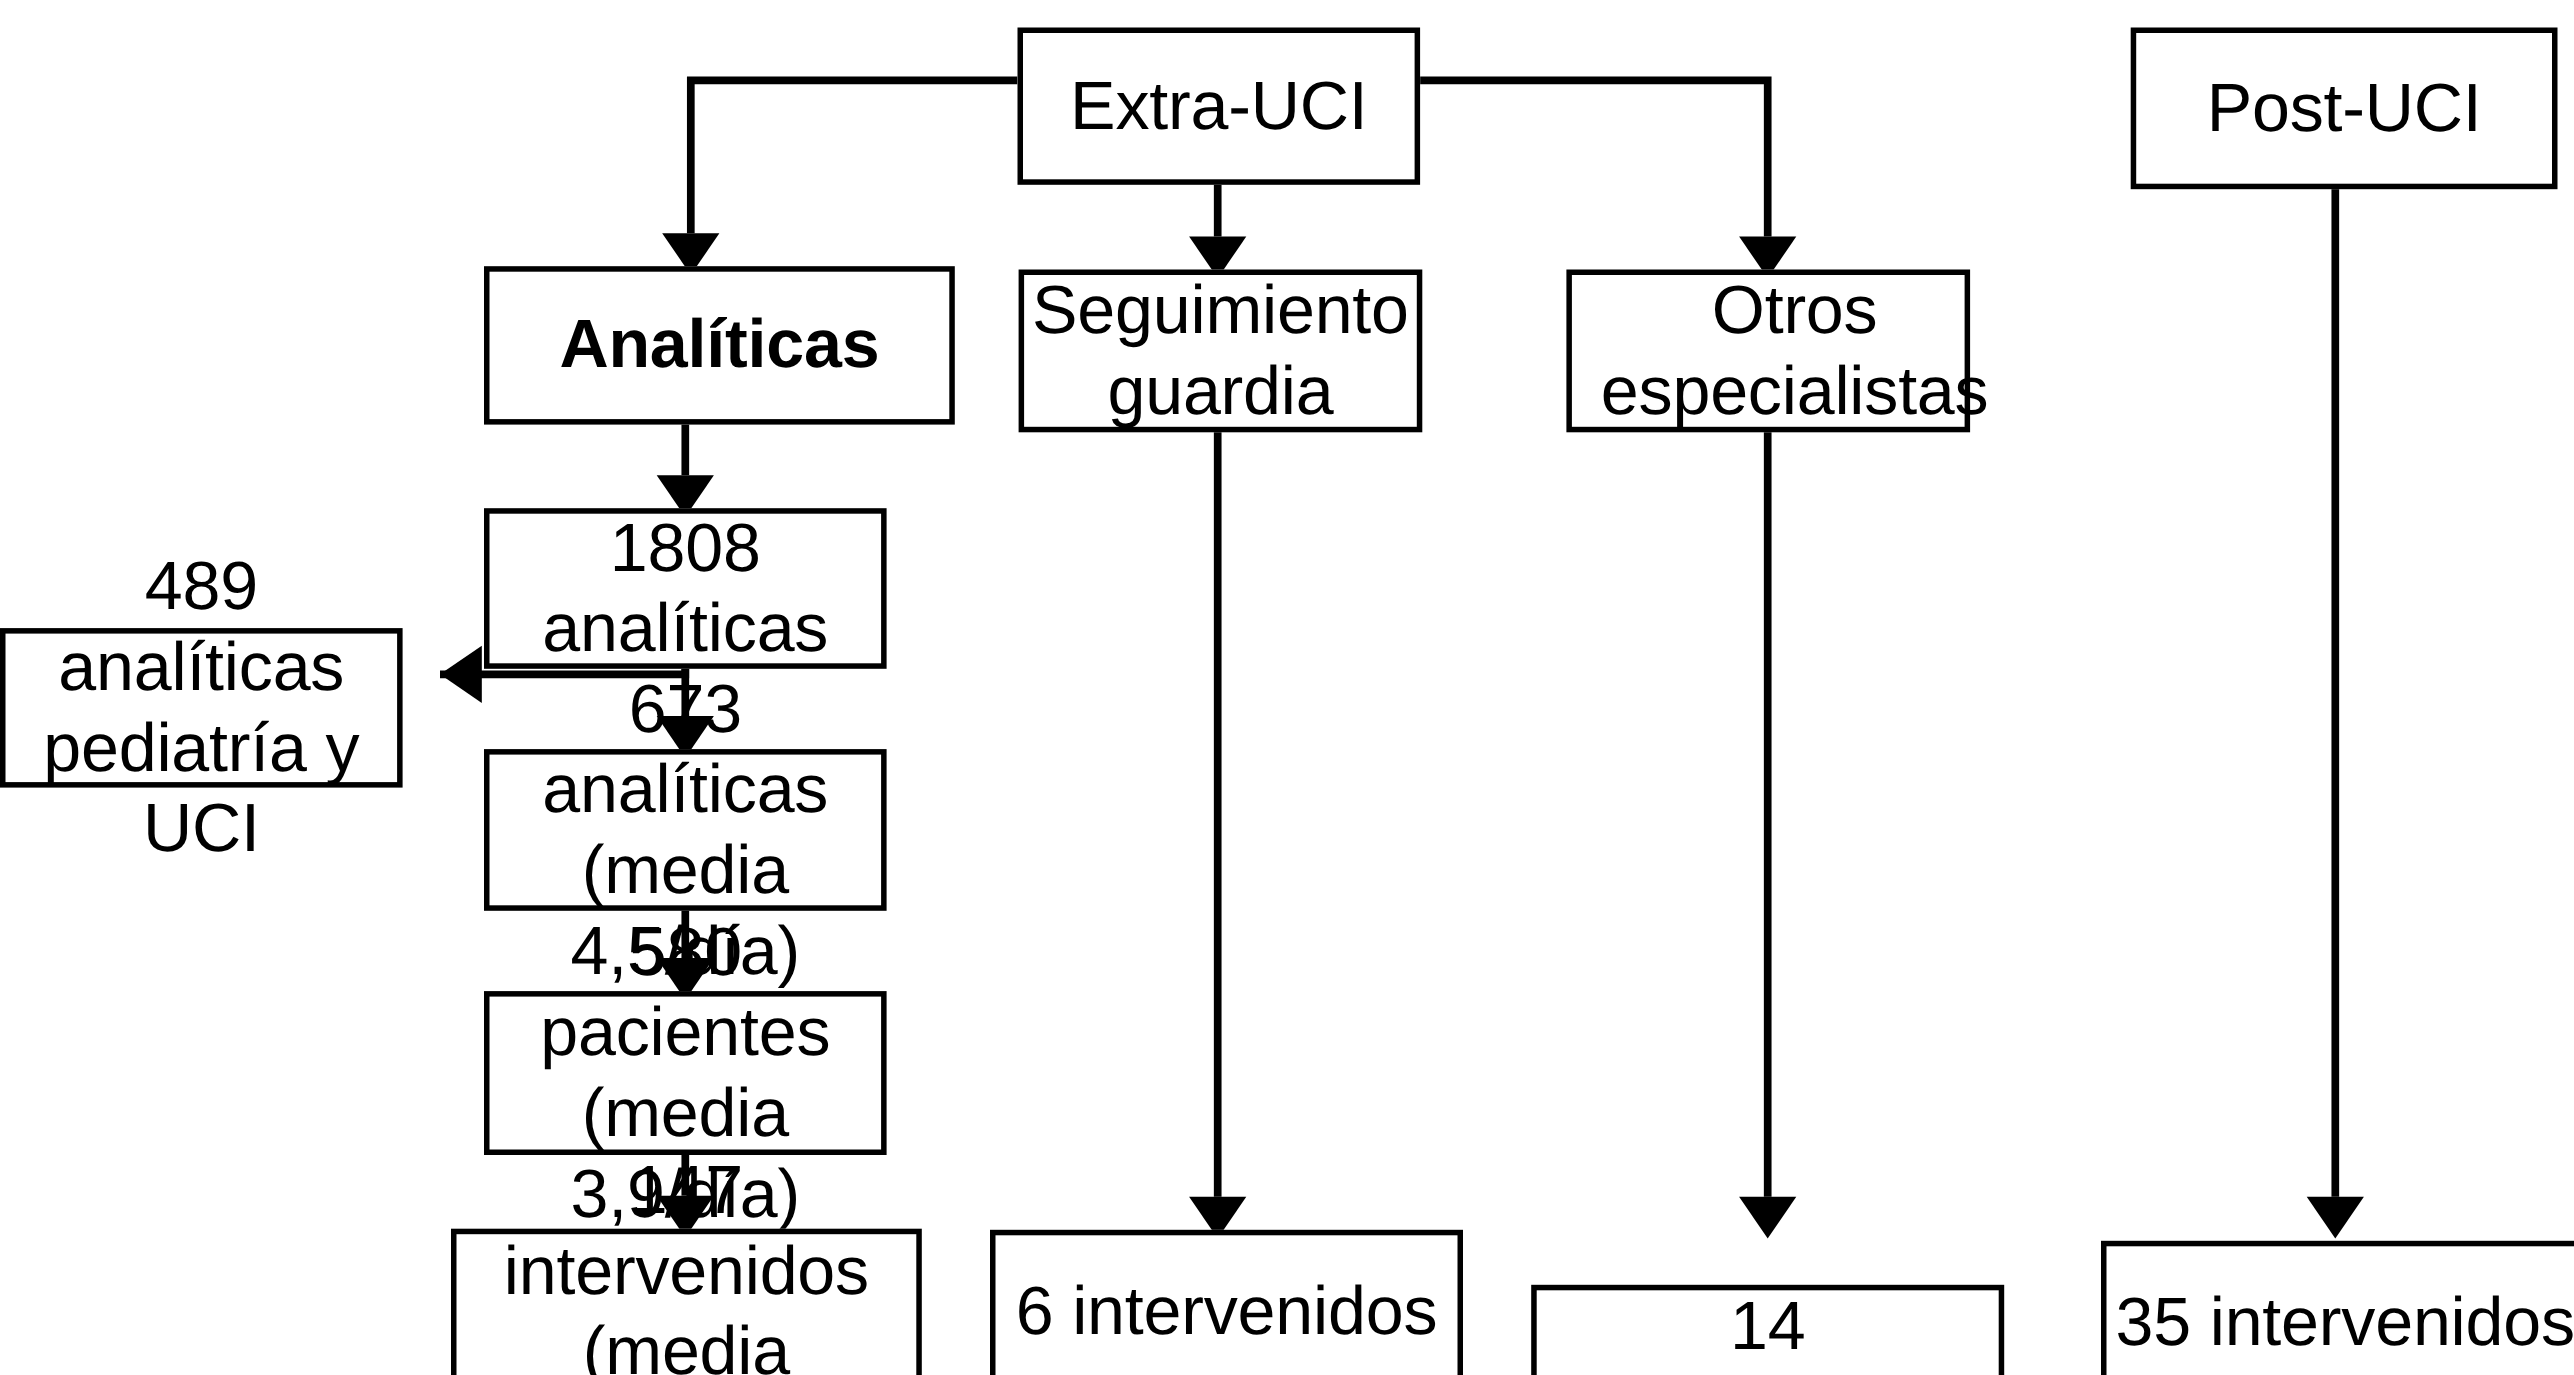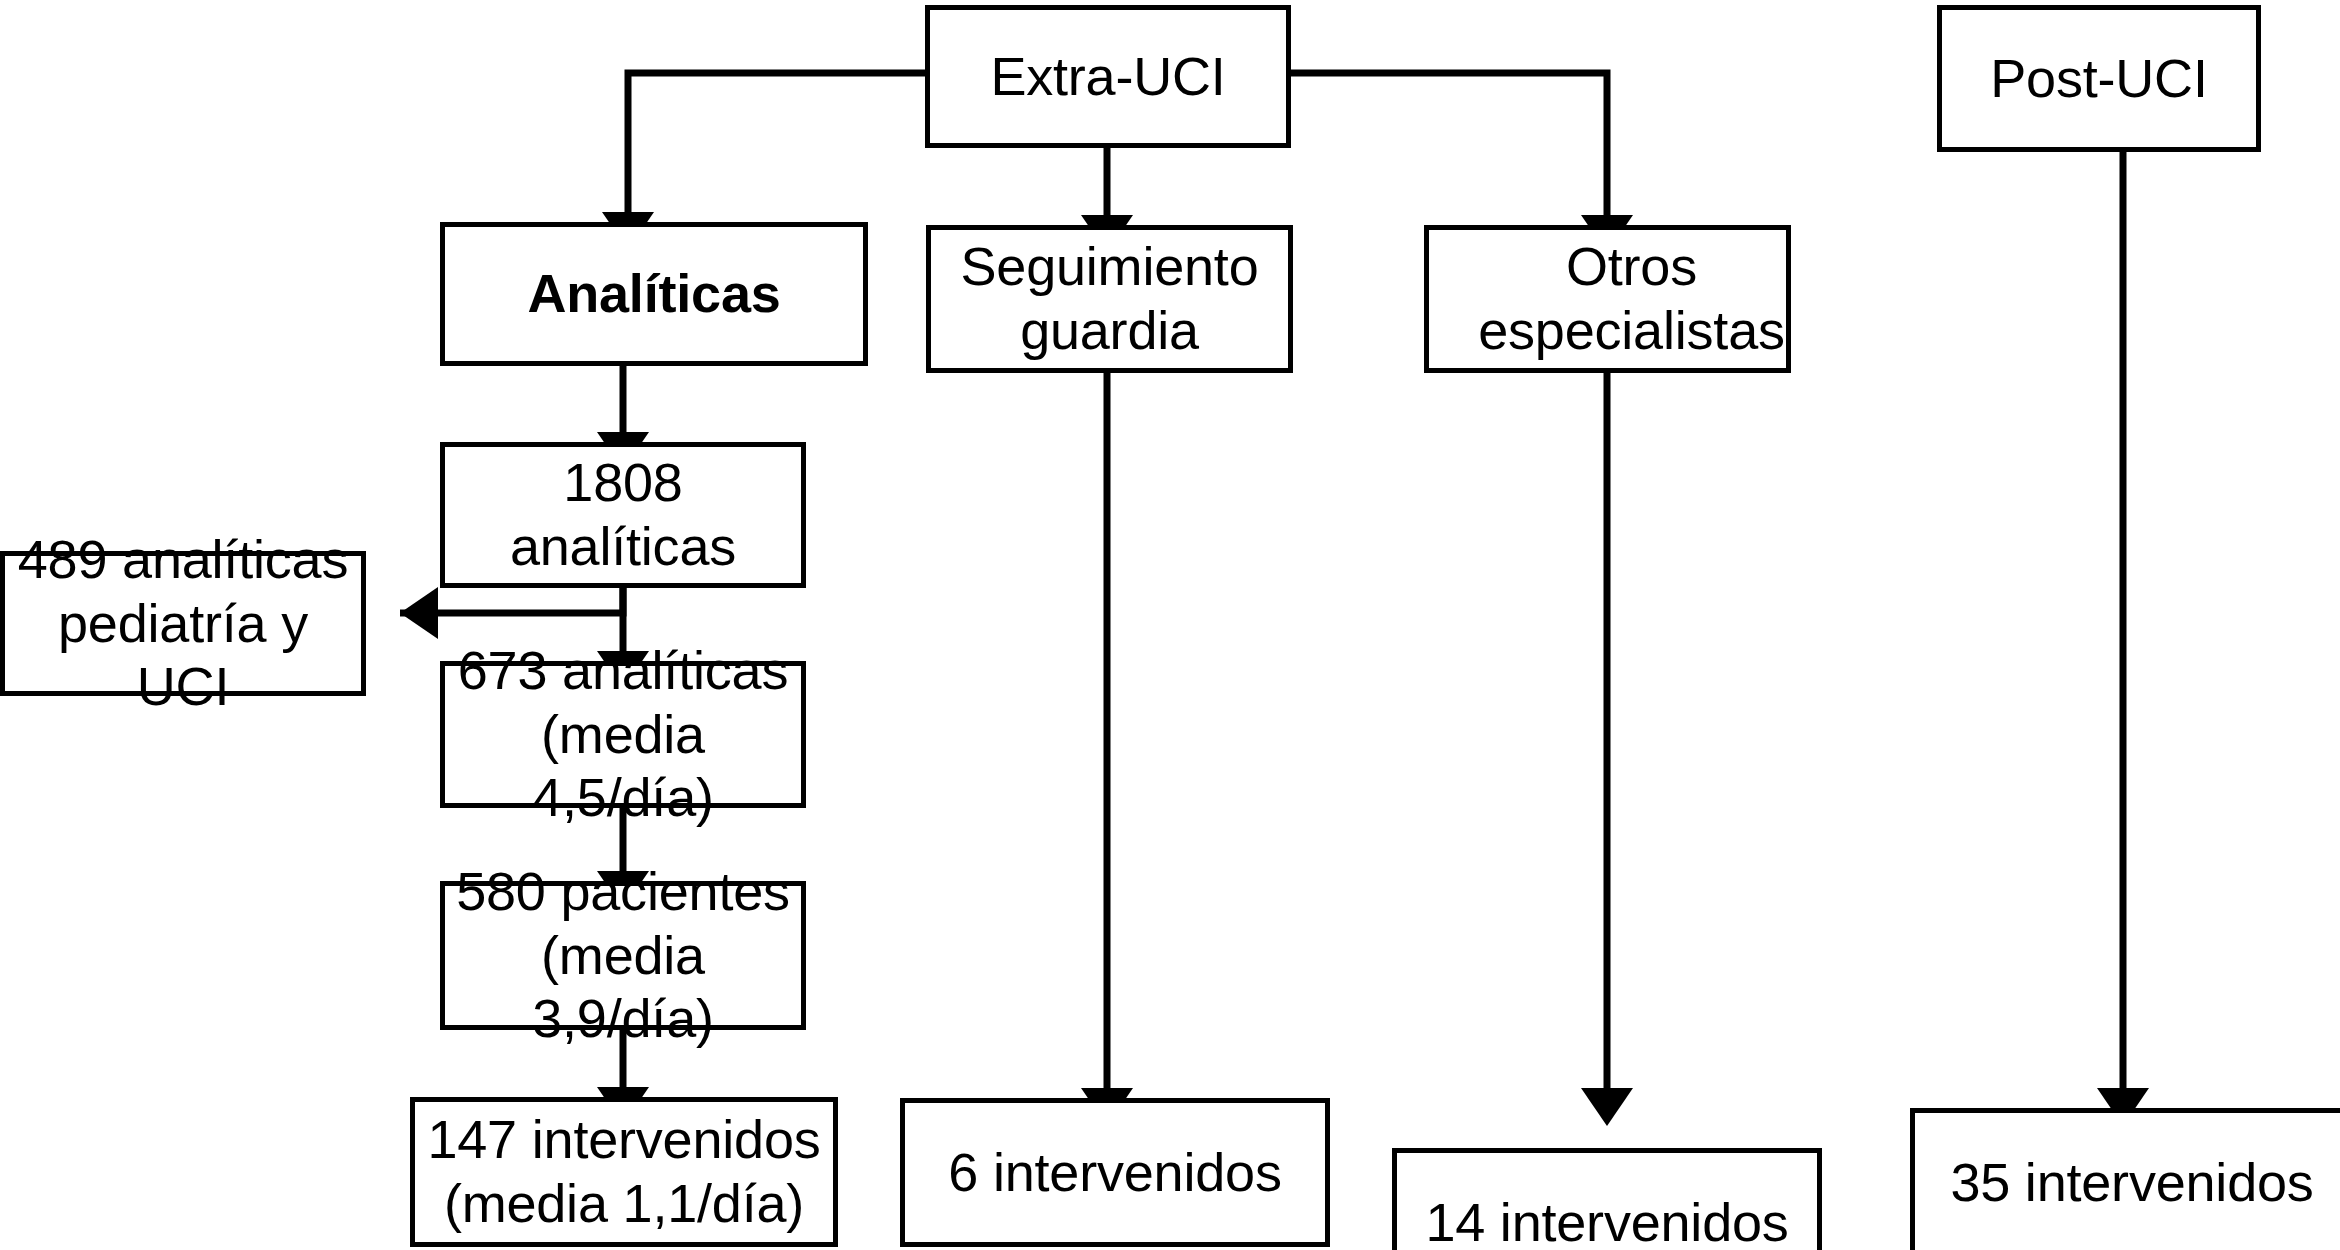--- a/index.html
+++ b/index.html
@@ -26,24 +26,25 @@
     position: absolute;
     box-sizing: border-box;
     border: 5px solid #000000;
     background: #ffffff;
     display: flex;
     align-items: center;
     justify-content: center;
     text-align: center;
     color: #000000;
     font-family: "Liberation Sans", sans-serif;
-    font-size: 54px;
+    font-size: 62px;
     line-height: 1.18;
     font-weight: 400;
     letter-spacing: -0.2px;
+    margin-top: 20px;
   }
   .node .label {
     display: block;
     white-space: pre-line;
     padding: 0 6px;
   }
 </style>
 </head>
 <body>
 
@@ -100,21 +101,21 @@
           <path d="M 2123 152 L 2123 1088" stroke="#000000" stroke-width="7" fill="none"></path>
           <path fill="#000000" stroke="none" d="M 2123 1126 L 2097 1088 L 2149 1088 z"></path>
         </g>
       </g>
   </svg>
 
   <div id="node-layer">
       <div class="node" style="left: 925px; top: 5px; width: 366px; height: 143px;">
         <span class="label">Extra-UCI</span>
       </div>
-      <div class="node" style="left: 1937px; top: 5px; width: 324px; height: 147px;">
+      <div class="node" style="left: 1937px; top: 5px; width: 388px; height: 147px;">
         <span class="label">Post-UCI</span>
       </div>
       <div class="node" style="left: 440px; top: 222px; width: 428px; height: 144px; font-weight: bold;">
         <span class="label">Analíticas</span>
       </div>
       <div class="node" style="left: 926px; top: 225px; width: 367px; height: 148px;">
         <span class="label">Seguimiento
 guardia</span>
       </div>
       <div class="node" style="left: 1424px; top: 225px; width: 367px; height: 148px; padding-left: 48px;">

